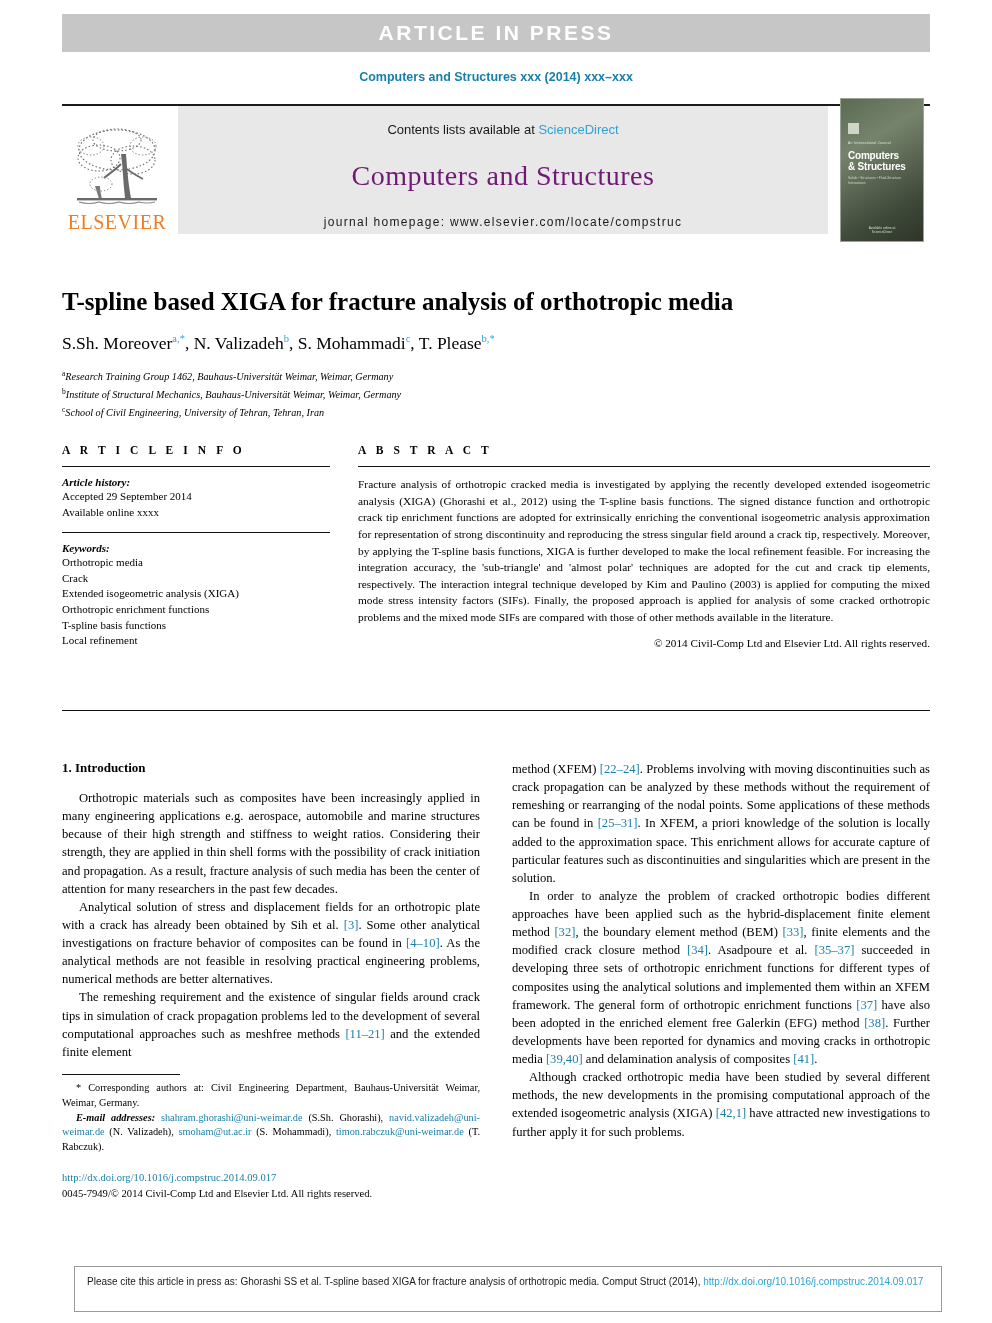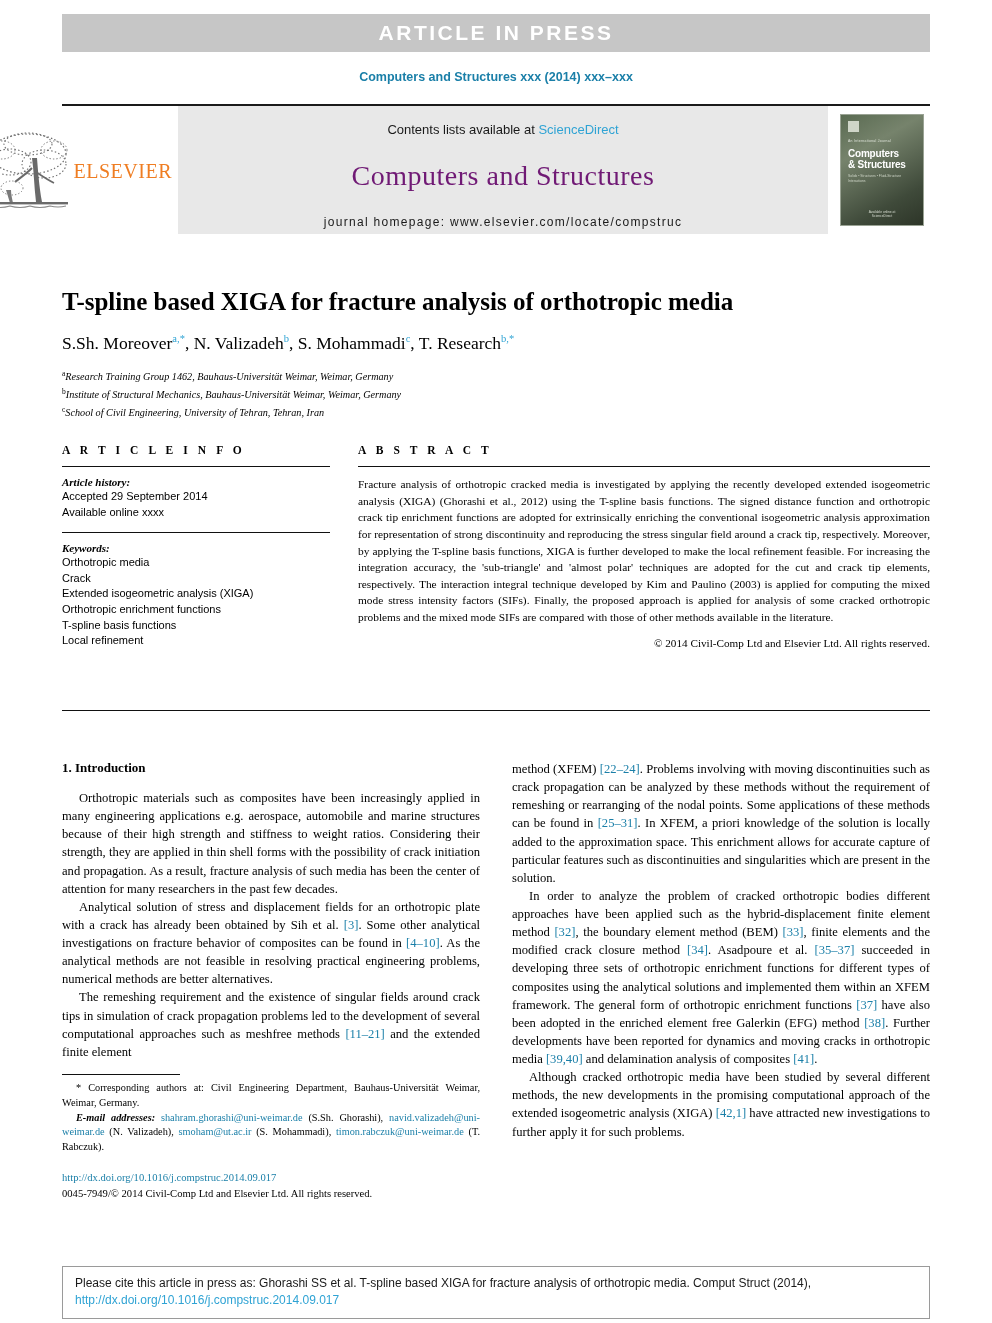--- a/index.html
+++ b/index.html
@@ -66,21 +66,21 @@
   }
   .masthead-inner {
     display: flex;
     align-items: stretch;
     height: 128px;
   }
   .elsevier-block {
     width: 110px;
     flex: 0 0 110px;
     display: flex;
-    flex-direction: row;
+    flex-direction: column;
     align-items: center;
     justify-content: flex-end;
     padding-top: 4px;
     box-sizing: border-box;
   }
   .elsevier-tree {
     width: 92px;
     height: 88px;
     position: relative;
   }
@@ -127,26 +127,26 @@
   }
   .cover-block {
     width: 96px;
     flex: 0 0 96px;
     display: flex;
     align-items: center;
     justify-content: center;
   }
   .cover-thumb {
     width: 84px;
-    height: 112px;
+    height: 144px;
     background: linear-gradient(150deg, #5a6b52 0%, #76836c 30%, #3f4a3a 75%, #2d3528 100%);
     border: 1px solid #9aa394;
     position: relative;
     box-sizing: border-box;
-    padding: 6px 7px;
+    padding: 24px 7px;
     overflow: hidden;
   }
   .cover-logo-sq {
     width: 11px;
     height: 11px;
     background: #cfd6c8;
     margin-bottom: 7px;
   }
   .cover-kicker {
     font-family: "Liberation Sans", sans-serif;
@@ -259,21 +259,21 @@
     margin-top: 12px;
   }
   .info-label {
     font-family: "Liberation Serif", serif;
     font-style: italic;
     font-weight: bold;
     font-size: 11px;
     margin-bottom: 1px;
   }
   .info-line {
-    font-family: Liberation Sans, sans-serif;
+    font-family: Liberation Serif, serif;
     font-size: 11px;
     line-height: 1.42;
   }
   .abstract-body {
     font-family: "Liberation Serif", serif;
     font-size: 11.4px;
     line-height: 1.46;
     text-align: justify;
     color: #000;
   }
@@ -357,30 +357,30 @@
     font-size: 10.6px;
     line-height: 1.5;
   }
   .doi-link {
     color: #1a7fa8;
   }
 
   
   .cite-box {
     position: absolute;
-    left: 62px;
+    left: 74px;
     top: 1266px;
     width: 868px;
     min-height: 46px;
     border: 1.2px solid #9a9a9a;
     background: #ffffff;
     box-sizing: border-box;
     padding: 8px 10px 8px 12px;
     font-family: "Liberation Sans", sans-serif;
-    font-size: 12px;
+    font-size: 10px;
     line-height: 1.45;
     color: #1a1a1a;
   }
   .cite-box .doi-link {
     color: #2fa3d4;
   }
 </style>
 </head>
 <body>
 
@@ -439,21 +439,21 @@
           </div>
         </div>
       </div>
 
     </div>
   </div>
 
   <div class="title-block">
     <h1 class="paper-title">T-spline based XIGA for fracture analysis of orthotropic media</h1>
     <div class="authors">
-      <span>S.Sh. Moreover</span><sup>a,*</sup>, <span>N. Valizadeh</span><sup>b</sup>, <span>S. Mohammadi</span><sup>c</sup>, <span>T. Research</span><sup>b,*</sup>
+      <span>S.Sh. Moreover</span><sup>a,*</sup>, <span>N. Valizadeh</span><sup>b</sup>, <span>S. Mohammadi</span><sup>c</sup>, <span>T. Please</span><sup>b,*</sup>
     </div>
     <div class="affiliations">
       <div><span class="aff-mark">a</span><span>Research Training Group 1462, Bauhaus-Universität Weimar, Weimar, Germany</span></div>
       <div><span class="aff-mark">b</span><span>Institute of Structural Mechanics, Bauhaus-Universität Weimar, Weimar, Germany</span></div>
       <div><span class="aff-mark">c</span><span>School of Civil Engineering, University of Tehran, Tehran, Iran</span></div>
     </div>
   </div>
 
   <div class="info-abstract">
     <div class="col-info">

